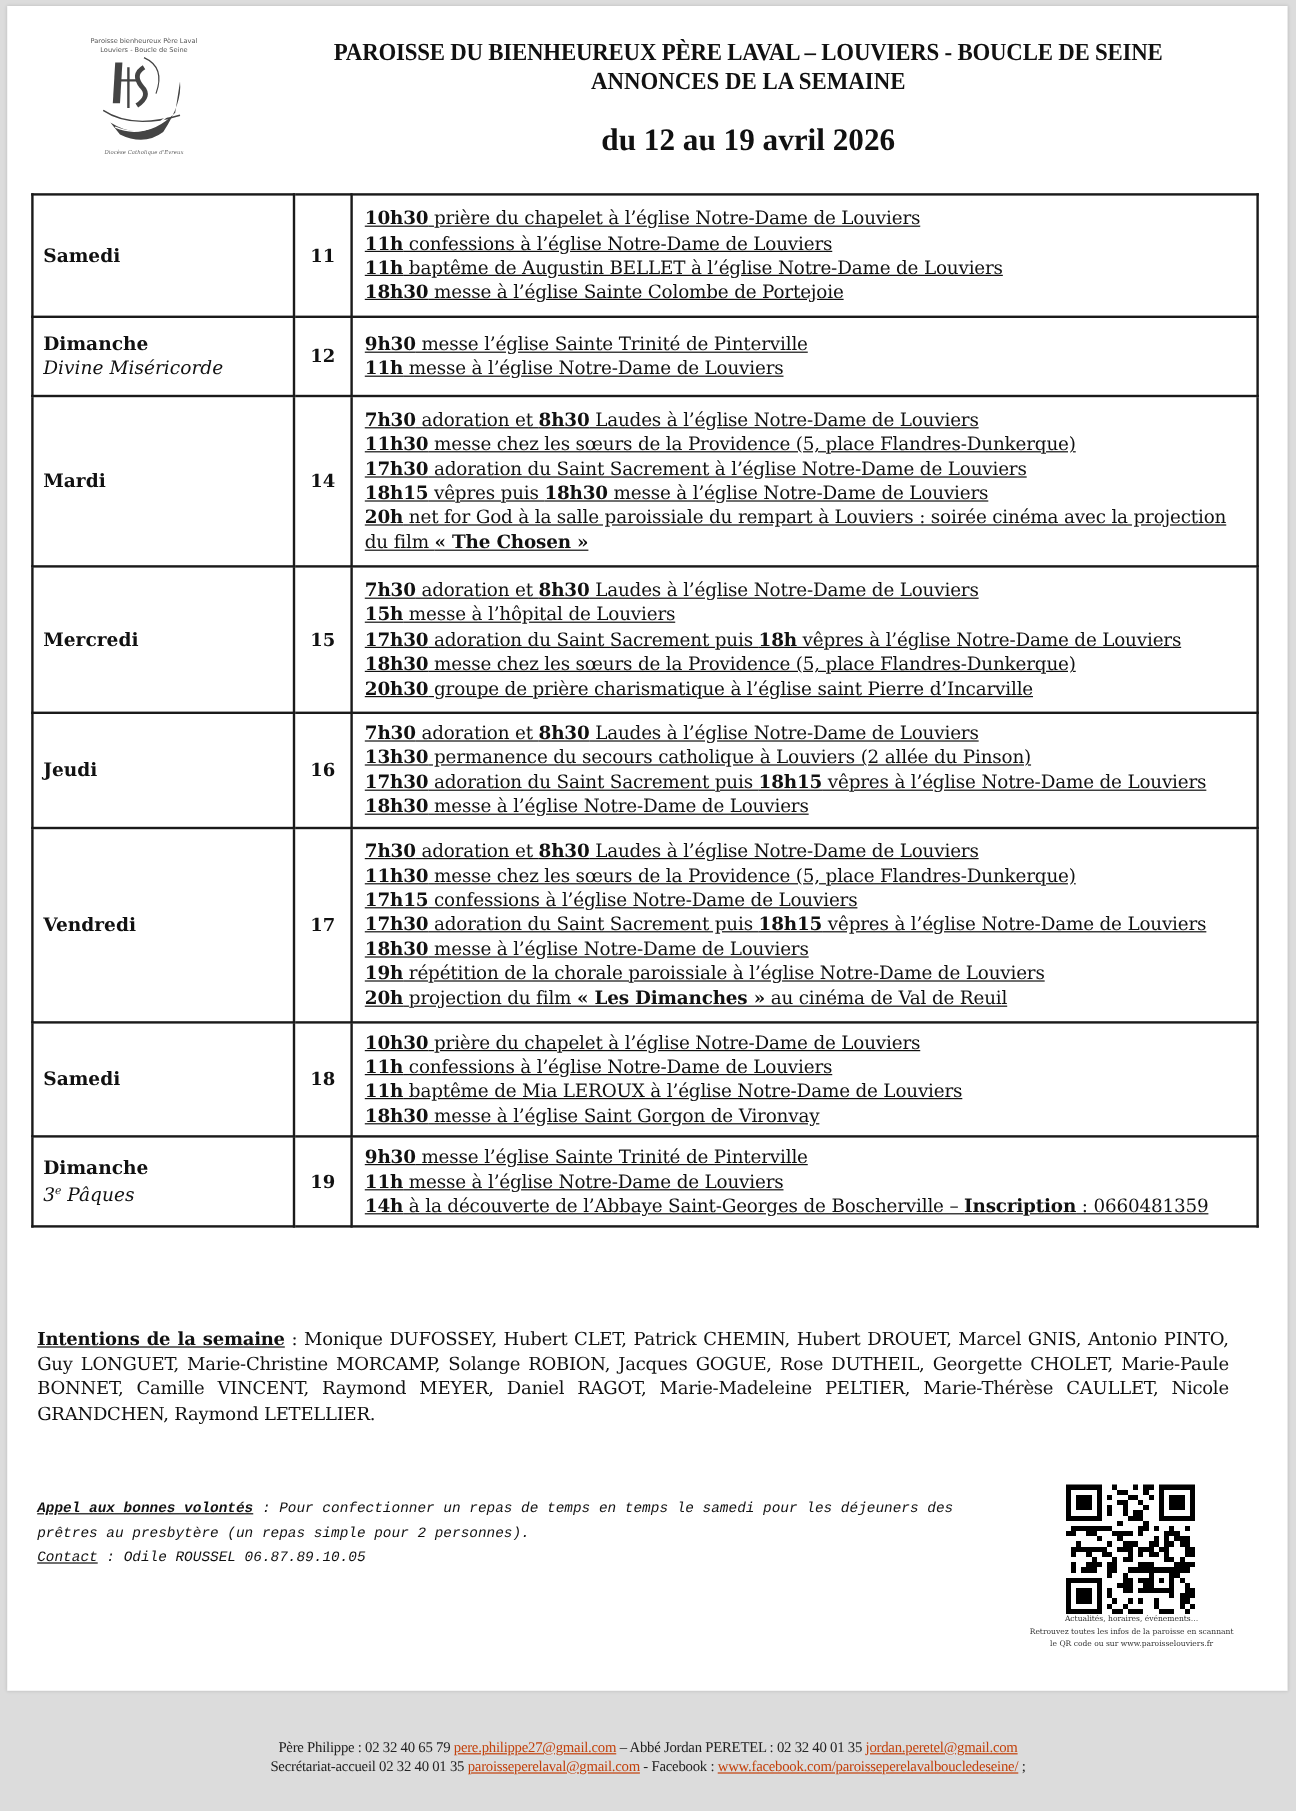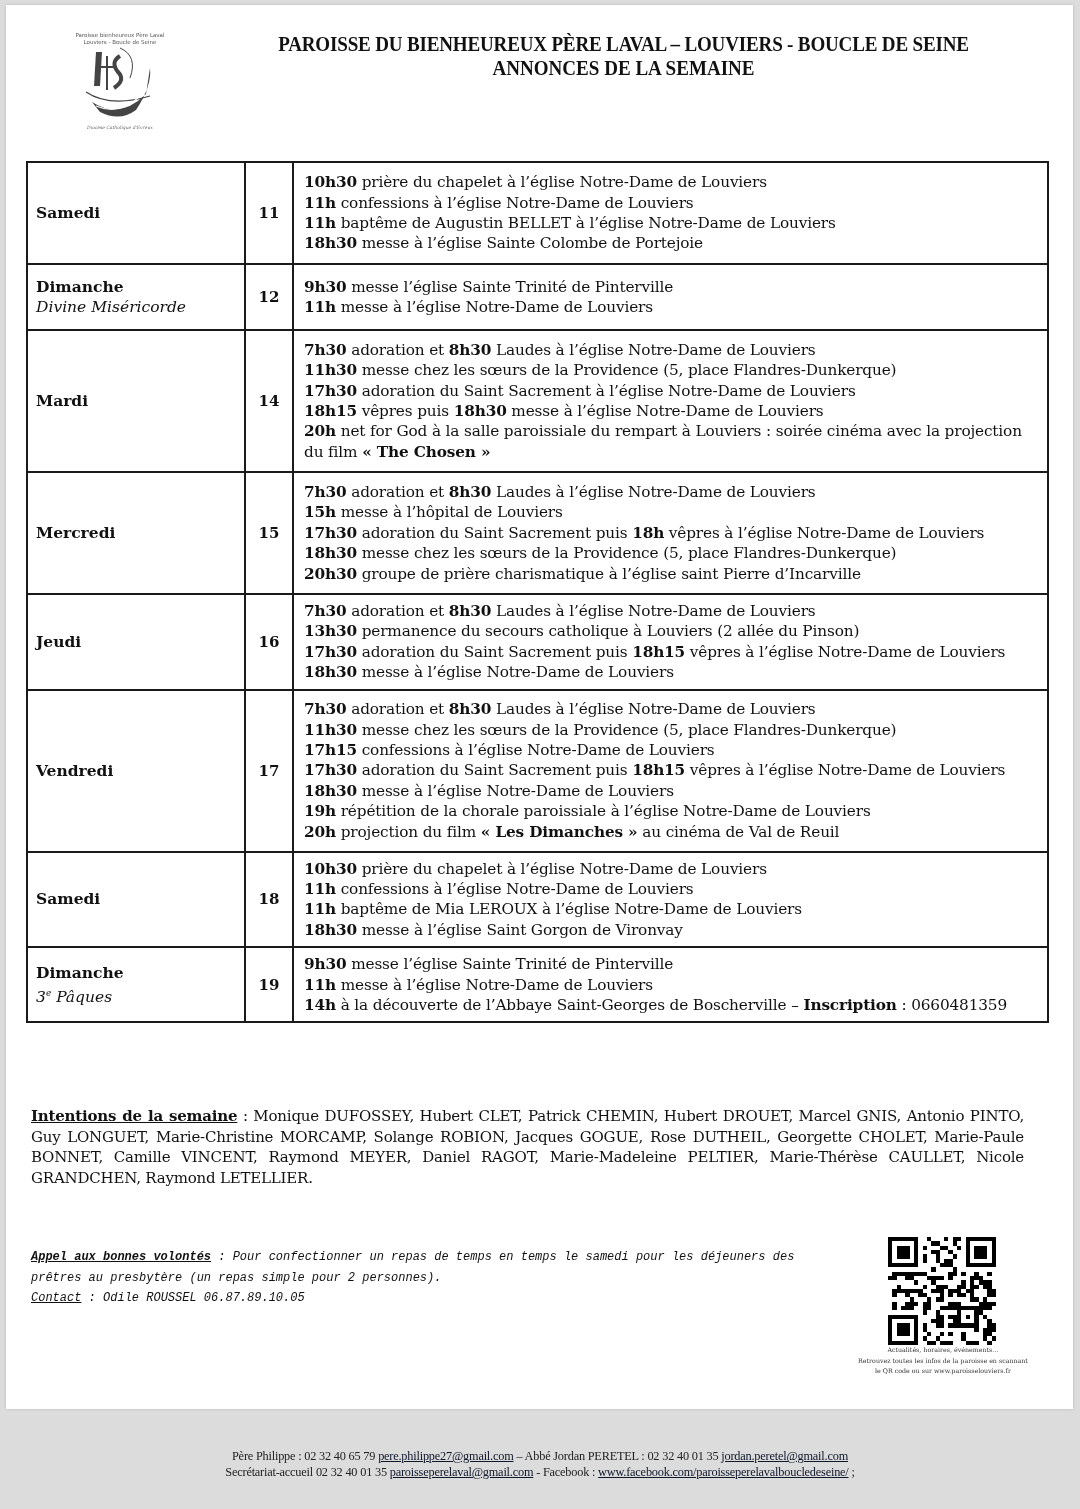--- a/index.html
+++ b/index.html
@@ -51,21 +51,21 @@
   }
   table.sched td {
     border: 2px solid #1a1a1a;
     vertical-align: middle;
     padding: 0;
   }
   td.day { width: 208px; padding-left: 8px !important; font-weight: bold; font-size: 15.5px; line-height: 20px; }
   td.day .sub { font-weight: normal; font-style: italic; display: block; }
   td.num { width: 46px; text-align: center; font-weight: bold; font-size: 15px; }
   td.ev { padding: 6px 10px 6px 10px !important; line-height: 20.4px; font-size: 15.3px; letter-spacing: -0.15px; }
-  td.ev .line { display: block; white-space: nowrap; }
+  td.ev .line { display: block; white-space: nowrap; text-decoration: underline; }
   td.ev .line.wrap { white-space: normal; }
   td.ev b { font-weight: bold; }
 
   .intentions {
     position: absolute; left: 31px; top: 1082px; width: 993px;
     font-family: "DejaVu Serif", serif; font-size: 15px; line-height: 20.5px;
     text-align: justify; letter-spacing: -0.2px; margin-top: 24px;
   }
   .intentions .label { font-weight: bold; text-decoration: underline; }
 
@@ -87,21 +87,21 @@
     font-family: "DejaVu Serif", serif; font-size: 6.3px; line-height: 10.5px; color: #333;
     white-space: nowrap;
   }
 
   .footer {
     position: absolute; left: 130px; top: 1448px; width: 820px;
     text-align: center;
     font-family: "Liberation Serif", serif; font-size: 12.3px; line-height: 16px;
     color: #222; letter-spacing: -0.2px;
   }
-  .footer a { color: #0f172a; text-decoration: underline; }
+  .footer a { color: #c2410c; text-decoration: underline; }
   .footer .l1, .footer .l2, .footer .l3 { white-space: nowrap; }
 </style>
 </head>
 <body>
 
 <div class="page">
 
   <div class="logo">
     <div class="cap">Paroisse bienheureux Père Laval</div>
     <div class="cap">Louviers - Boucle de Seine</div>
@@ -114,20 +114,21 @@
       <path d="M40 2 Q58 10 50 32" stroke="#444" stroke-width="1" fill="none"></path>
       <path d="M12 56 Q40 74 66 48 L70 22 Q72 40 56 64 Q40 76 20 66 Z" fill="#444"></path>
       <path d="M16 60 Q40 70 60 50" stroke="#fff" stroke-width="1.2" fill="none"></path>
     </svg>
     <div class="foot">Diocèse Catholique d'Evreux</div>
   </div>
 
   <div class="title-block">
     <div class="t1">PAROISSE DU BIENHEUREUX PÈRE LAVAL – LOUVIERS - BOUCLE DE SEINE</div>
     <div class="t2">ANNONCES DE LA SEMAINE</div>
+    <div class="t3">du 12 au 19 avril 2026</div>
   </div>
 </div>
 
 <table class="sched">
   <tbody id="sched-body">
       <tr style="height: 102px;">
         <td class="day"><span>Samedi</span></td>
         <td class="num">11</td>
         <td class="ev">
           <span class="line"><b>10h30</b><span> prière du chapelet à l’église Notre-Dame de Louviers</span></span>

